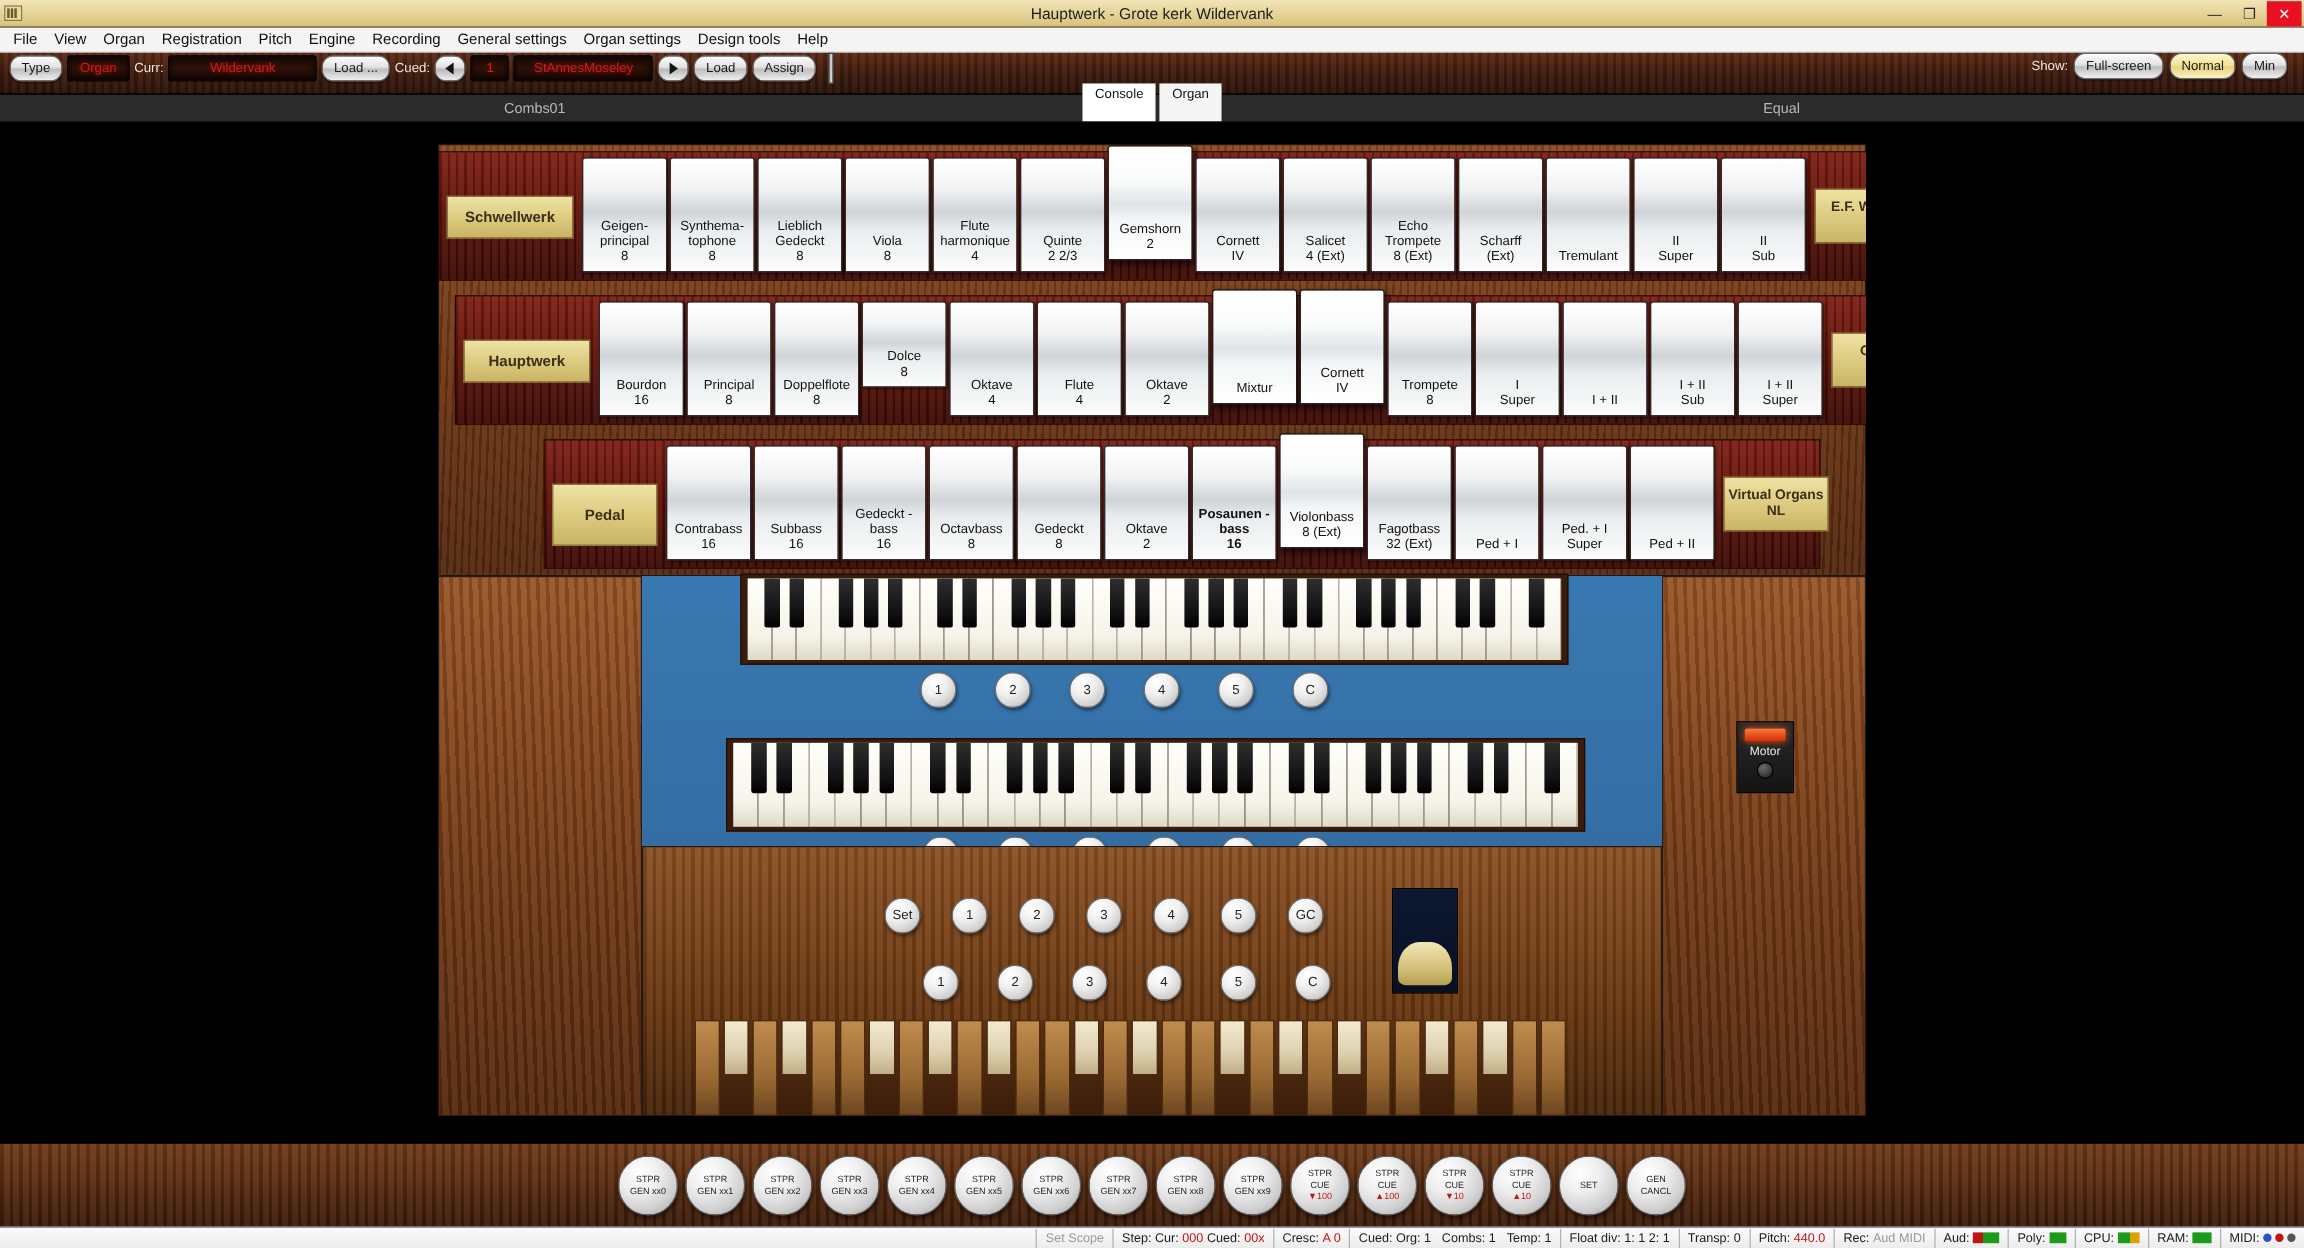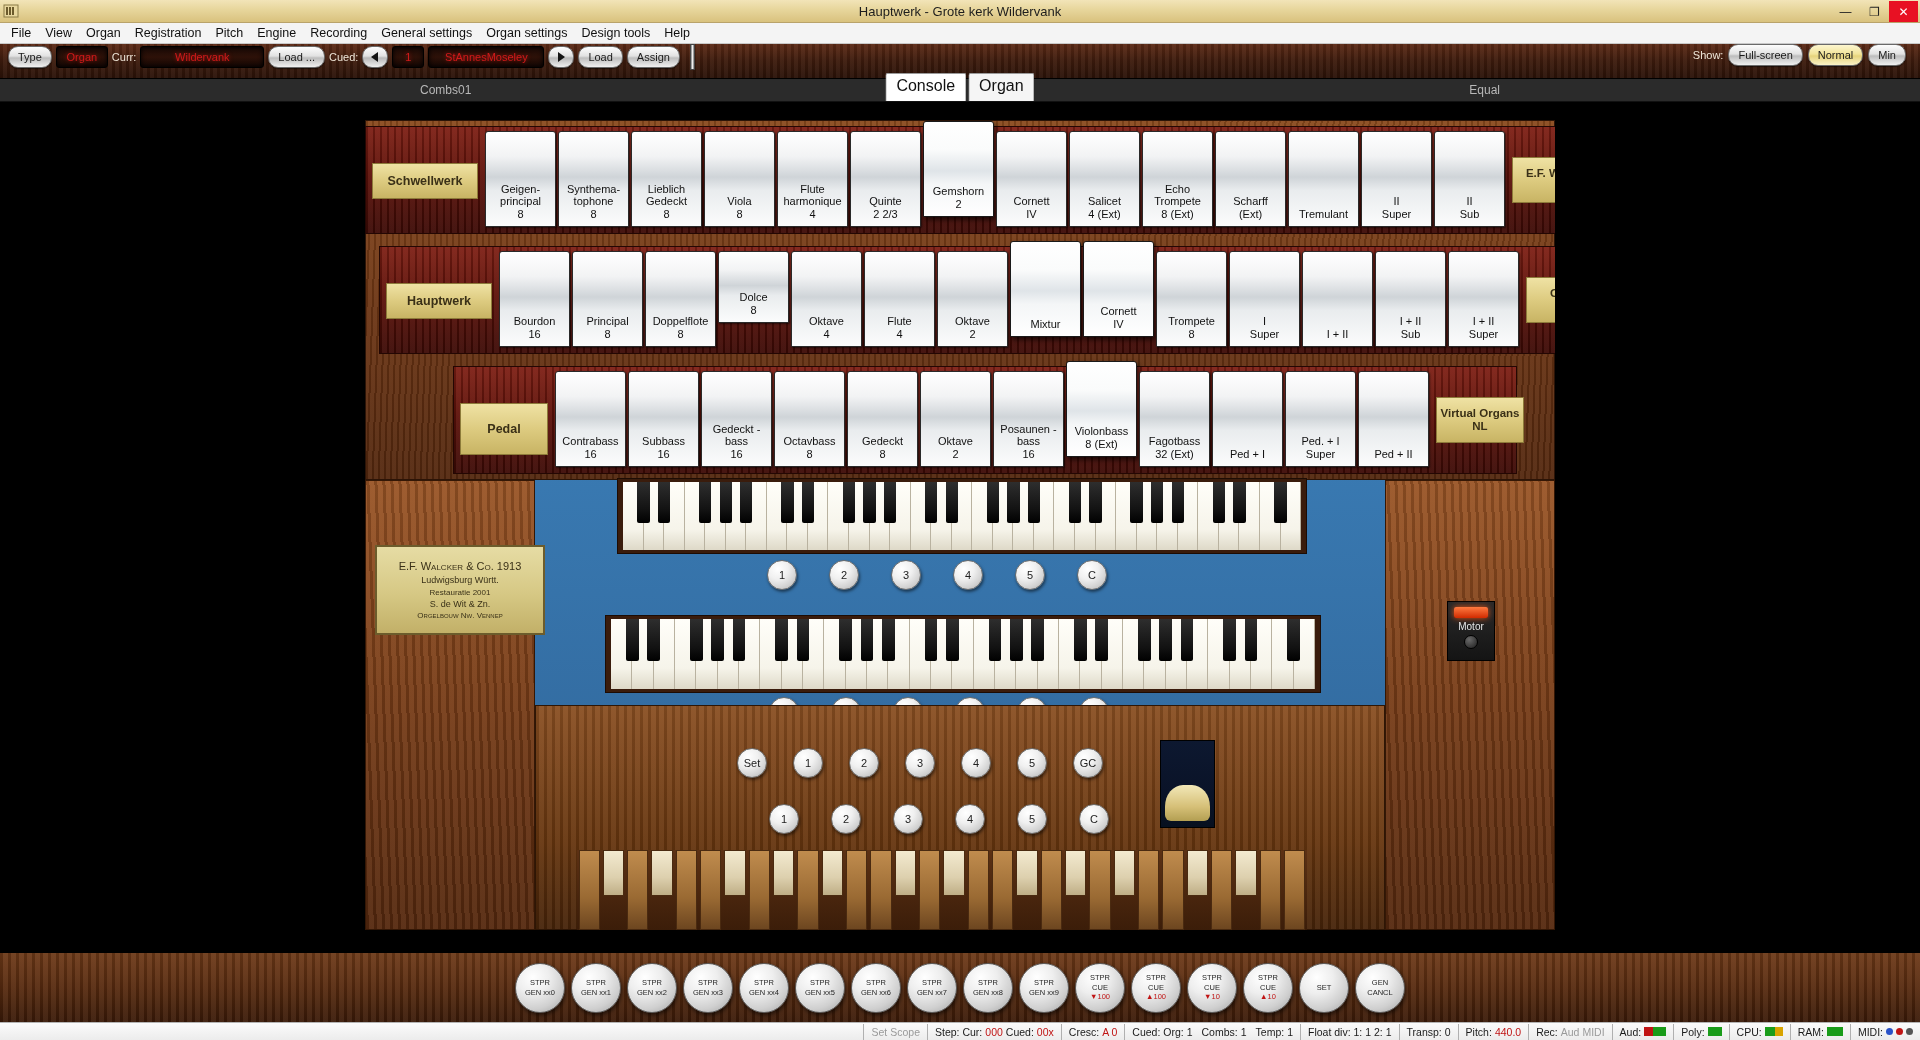--- a/index.html
+++ b/index.html
@@ -94,22 +94,22 @@
     display: flex; align-items: flex-end; position: relative;
     border-bottom: 1px solid #111;
   }
   #tabstrip .tb-label {
     position: absolute; font-size: 12px; color: #b8b8b8;
   }
   #tabstrip .tb-label.left { left: 420px; bottom: 4px; }
   #tabstrip .tb-label.right { right: 420px; bottom: 4px; }
   #tabstrip .tabs { position: absolute; left: 50%; transform: translateX(-50%); display: flex; gap: 2px; }
   #tabstrip .tab {
-    background: #f5f5f5; color: #111; font-size: 16px;
-    padding: 3px 10px 6px 10px; border: 1px solid #9a9a9a; border-bottom: none;
+    background: #f5f5f5; color: #111; font-size: 11px;
+    padding: 3px 10px 16px 10px; border: 1px solid #9a9a9a; border-bottom: none;
     border-radius: 2px 2px 0 0; cursor: pointer;
   }
   #tabstrip .tab.active { background: #ffffff; font-weight: normal; }
 
   
   #stage {
     position: relative; width: 100%;
     height: calc(1040px - 23px - 21px - 35px - 23px - 70px - 18px);
     background: #000;
   }
@@ -573,21 +573,21 @@
               <div>Gedeckt</div>
               <div>8</div>
             </div>
           </div>
           <div class="stop" style="width: 71px; height: 96px; margin: 2px 1px 0px; flex: 0 0 auto;">
             <div class="lbl">
               <div>Oktave</div>
               <div>2</div>
             </div>
           </div>
-          <div class="stop" style="width: 71px; height: 96px; margin: 2px 1px 3px; flex: 0 0 auto;">
+          <div class="stop" style="width: 71px; height: 96px; margin: 2px 1px 3px; flex: 0 0 auto; font-weight: bold;">
             <div class="lbl">
               <div>Posaunen -</div>
               <div>bass</div>
               <div>16</div>
             </div>
           </div>
           <div class="stop on" style="width: 71px; height: 96px; margin: -8px 1px 0px; flex: 0 0 auto; text-align: center;">
             <div class="lbl">
               <div>Violonbass</div>
               <div>8 (Ext)</div>
@@ -616,27 +616,20 @@
             </div>
           </div>
           <div class="nameplate" style="width: 88px; height: 46px; margin: 28px 4px 0px 6px; flex: 0 0 auto; white-space: pre-line; font-size: 11.5px;">Virtual Organs
 NL</div>
         </div>
       </div>
 
     <div class="cheek" style="left:0px; top:360px; width:170px; height:450px;"></div>
     <div class="cheek" style="left:1020px; top:360px; width:170px; height:450px;"></div>
 
-    <div class="plaque" style="left:10px; top:425px; width:170px; height:90px;">
-      <div style="font-size:11px;font-variant:small-caps;">E.F. Walcker &amp; Co. 1913</div>
-      <div style="font-size:9px;">Ludwigsburg Württ.</div>
-      <div style="font-size:8px;">Restauratie 2001</div>
-      <div style="font-size:9px;">S. de Wit &amp; Zn.</div>
-      <div style="font-size:8px;font-variant:small-caps;">Orgelbouw  Nw. Vennep</div>
-    </div>
 
     <div class="motorbox" style="left:1082px; top:437px; width:48px; height:60px;margin-top:44px;">
       <div class="motor-led"></div>
       <div class="motor-lab">Motor</div>
       <div class="motor-knob"></div>
     </div>
 
     <div class="manual" style="left:252px; top:358px; width:690px; height:76px;"></div>
     <div class="keybed" id="kb-upper" style="left:258px; top:362px; width:678px; height:68px;">
         <div class="wkey"></div>

